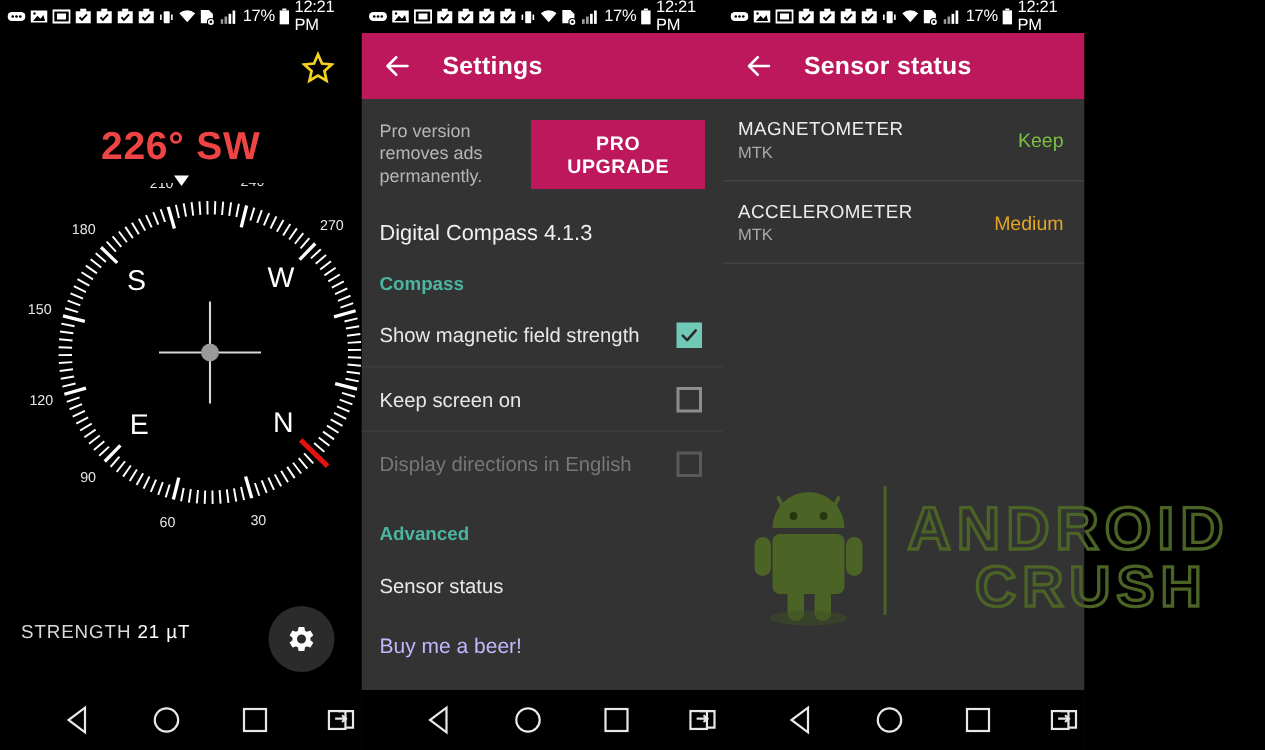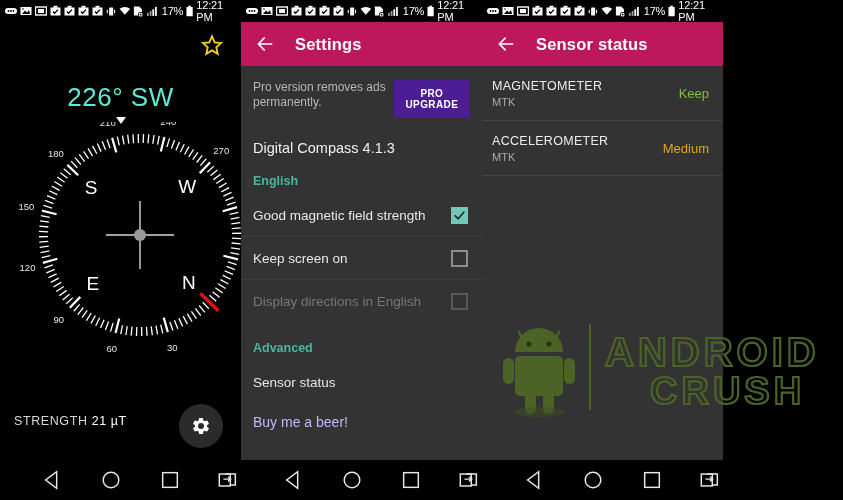--- a/index.html
+++ b/index.html
@@ -21,21 +21,21 @@
   .sb-right { margin-left: auto; display: flex; align-items: center; gap: 3px; }
   .sb-text { color: #fff; font-size: 11px; letter-spacing: -0.2px; }
   .sb-time { color: #fff; font-size: 11px; letter-spacing: -0.2px; }
 
   
   .p1-top { position: relative; height: 48px; }
   .star {
     position: absolute; right: 18px; top: 12px; width: 22px; height: 22px;
   }
   .heading {
-    text-align: center; color: #5eead4; font-size: 26px; font-weight: 400;
+    text-align: center; color: #ef4444; font-size: 26px; font-weight: 700;
     margin-top: 12px; letter-spacing: 0.5px;
   }
   .heading-caret {
     width: 0; height: 0; margin: 4px auto 0;
     border-left: 5px solid transparent; border-right: 5px solid transparent;
     border-top: 7px solid #fff;
   }
   .compass-wrap { position: relative; width: 281px; height: 250px; margin-top: -2px; }
   .compass-wrap svg { position: absolute; left: 0; top: 0; }
   .strength {
@@ -58,22 +58,22 @@
   .appbar .title { color: #fff; font-size: 16.5px; font-weight: bold; letter-spacing: 0.2px; }
   .back-arrow { width: 20px; height: 20px; flex: none; }
 
   
   .p2-body { position: relative; height: 434px; background: #333333; }
   .promo {
     display: flex; align-items: flex-start; padding: 14px 12px 10px 12px;
   }
   .promo-text { color: #b6b6b6; font-size: 12px; line-height: 15px; max-width: 150px; }
   .pro-btn {
-    margin-left: auto; background: #4c1d95; color: #fff; font-size: 10px;
-    font-weight: bold; letter-spacing: 0.4px; padding: 8px 11px; border: none;
+    margin-left: auto; background: #be185d; color: #fff; font-size: 13px;
+    font-weight: bold; letter-spacing: 0.4px; padding: 8px 24px; border: none;
     font-family: "Liberation Sans", sans-serif;
   }
   .app-version { color: #f0f0f0; font-size: 14.5px; padding: 12px 12px 0 12px; }
   .sec-hdr { color: #4cb5a0; font-size: 12.5px; font-weight: bold; padding: 18px 12px 6px 12px; }
   .row {
     display: flex; align-items: center; height: 43px; padding: 0 14px 0 12px;
     border-bottom: 1px solid #3c3c3c; position: relative;
   }
   .row-label { color: #e8e8e8; font-size: 13.5px; }
   .row-label.dim { color: #777; }
@@ -456,24 +456,24 @@
     </div>
 
     <div class="p2-body">
       <div class="promo">
         <div class="promo-text">Pro version removes ads permanently.</div>
         <button class="pro-btn">PRO UPGRADE</button>
       </div>
 
       <div class="app-version">Digital Compass 4.1.3</div>
 
-      <div class="sec-hdr">English</div>
+      <div class="sec-hdr">Compass</div>
 
       <div class="row">
-        <span class="row-label">Good magnetic field strength</span>
+        <span class="row-label">Show magnetic field strength</span>
         <span class="cbox checked">
           <svg width="13" height="13" viewBox="0 0 24 24">
               <path d="M4 12.5 L9.5 18 L20 6" fill="none" stroke="#2b2b2b" stroke-width="3.2" stroke-linecap="round" stroke-linejoin="round"></path>
             </svg>
         </span>
       </div>
 
       <div class="row">
         <span class="row-label">Keep screen on</span>
         <span class="cbox unchecked"></span>

